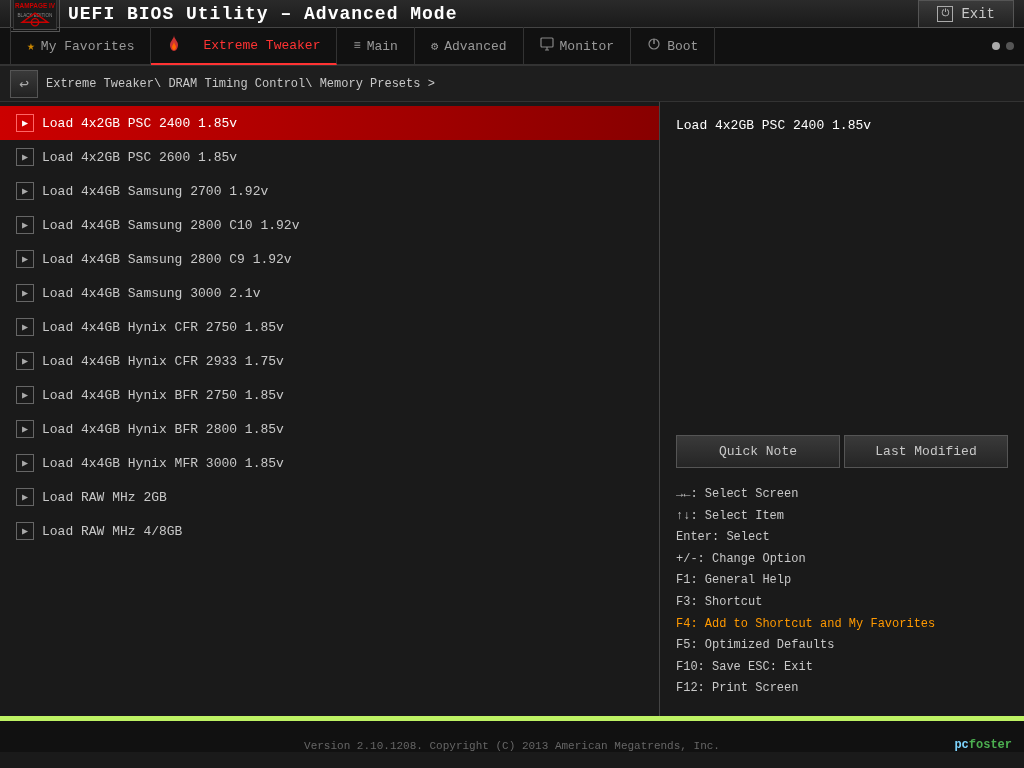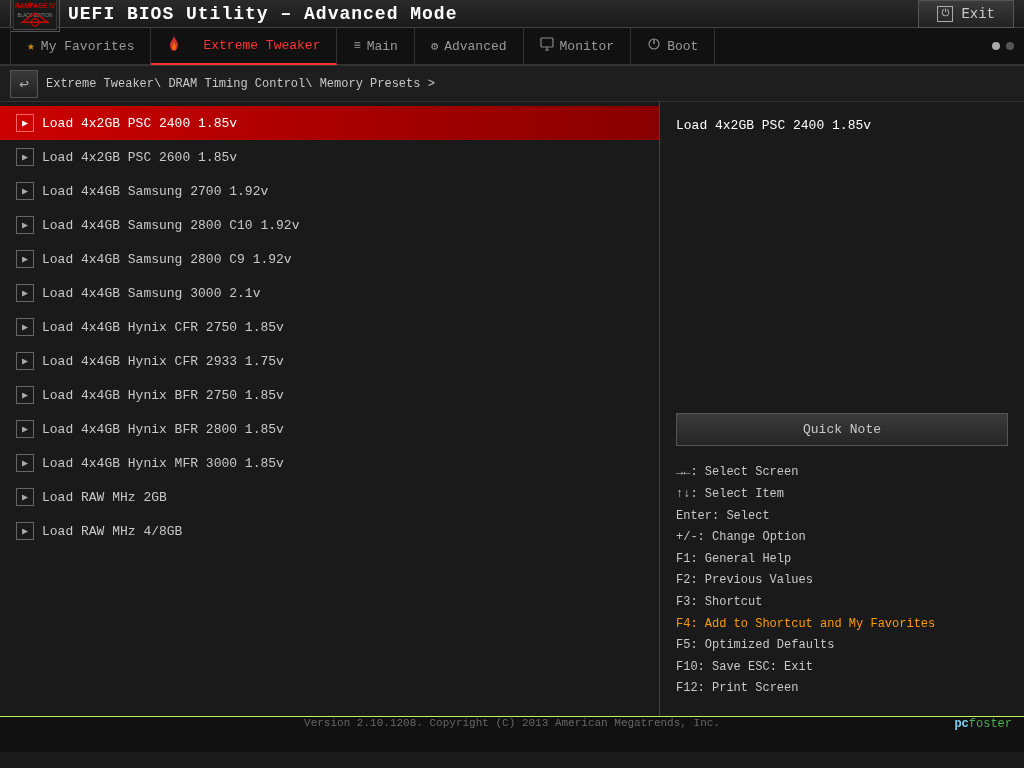--- a/index.html
+++ b/index.html
@@ -227,23 +227,23 @@
       color: #c8c8c8;
       font-family: Liberation Mono, monospace;
     }
     .shortcuts .highlight { color: #ff9900; }
 
     
     .bottom-bar {
       background: #111;
       height: 36px;
       display: flex;
-      align-items: flex-start;
+      align-items: flex-end;
       justify-content: center;
-      border-top: 1px solid #bef264;
+      border-top: 5px solid #bef264;
       font-size: 11px;
       color: #666;
       position: relative;
     }
     .pcfoster-logo {
       position: absolute;
       right: 12px;
       font-size: 12px;
       color: #888;
     }
@@ -382,35 +382,35 @@
     <span>Load RAW MHz 4/8GB</span>
   </div>
       </div>
   </div>
 
   <div class="right-panel">
     <div class="help-title">Load 4x2GB PSC 2400 1.85v</div>
     <div class="help-spacer"></div>
     <div class="action-buttons">
       <button class="action-btn">Quick Note</button>
+      <button class="action-btn">Last Modified</button>
     </div>
     <div class="shortcuts" id="shortcuts-list">
         <div><span>→←:</span> <span>Select Screen</span></div>
         <div><span>↑↓:</span> <span>Select Item</span></div>
         <div><span>Enter:</span> <span>Select</span></div>
         <div><span>+/-:</span> <span>Change Option</span></div>
         <div><span>F1:</span> <span>General Help</span></div>
-        <div><span>F2:</span> <span>Previous Values</span></div>
         <div><span>F3:</span> <span>Shortcut</span></div>
         <div><span class="highlight">F4: Add to Shortcut and My Favorites</span></div>
         <div><span>F5:</span> <span>Optimized Defaults</span></div>
         <div><span>F10:</span> <span>Save  ESC: Exit</span></div>
         <div><span>F12:</span> <span>Print Screen</span></div>
       </div>
   </div>
 </div>
 
 <div class="bottom-bar">
   <span>Version 2.10.1208. Copyright (C) 2013 American Megatrends, Inc.</span>
   <div class="pcfoster-logo">
-    <span>pc</span><span style="color:#4CAF50; font-weight:normal;">foster</span>
+    <span>pc</span><span style="color:#4CAF50; font-weight:bold;">foster</span>
   </div>
 </div>
 
 </body></html>

